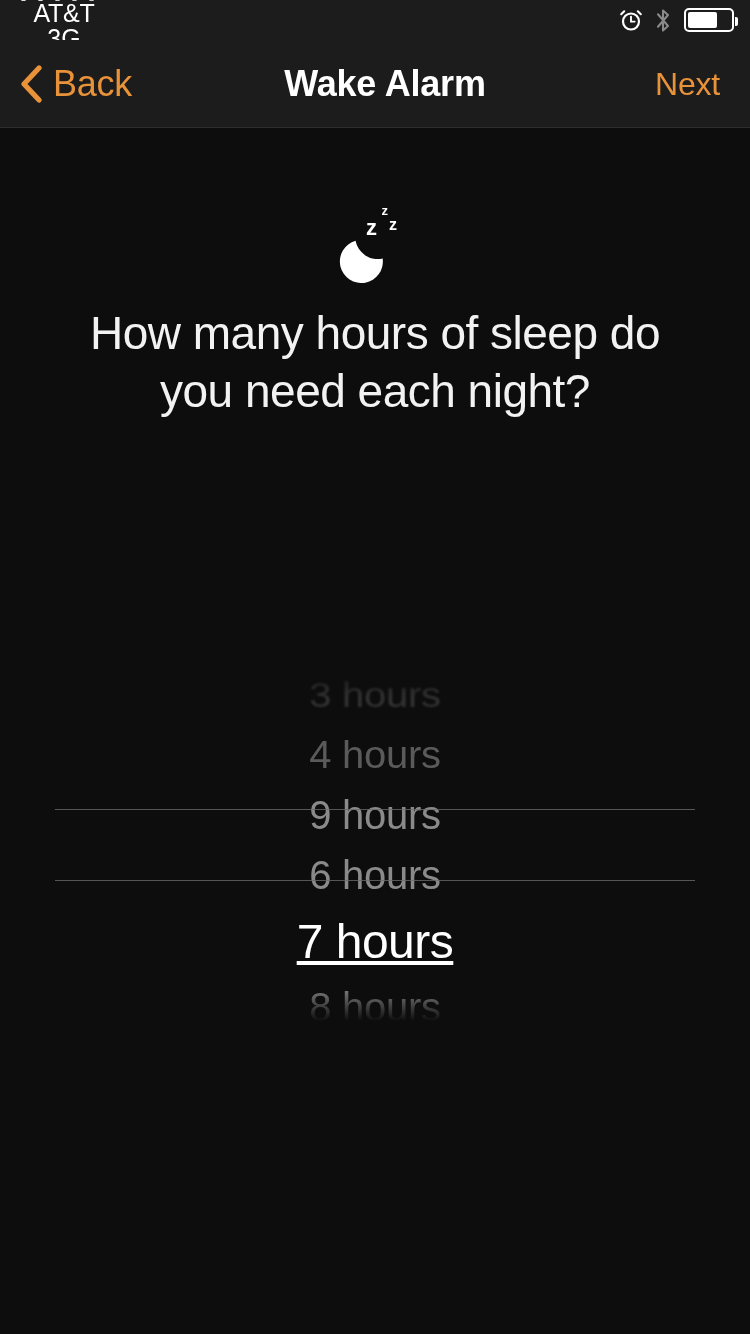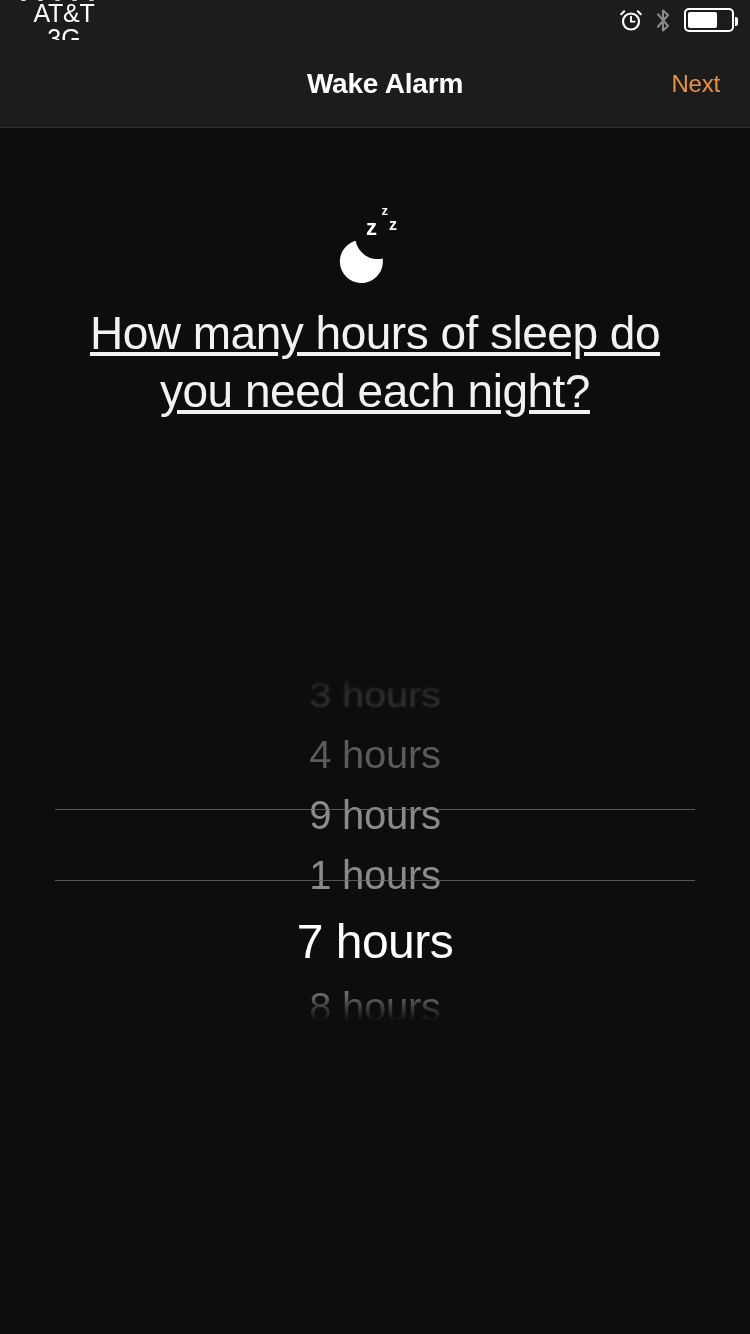--- a/index.html
+++ b/index.html
@@ -126,33 +126,33 @@
     letter-spacing: -0.3px;
   }
   #nav-title {
     position: absolute;
     left: 0; right: 0; top: 0;
     height: 88px;
     display: flex;
     align-items: center;
     justify-content: center;
     color: #ffffff;
-    font-size: 28px;
+    font-size: 36px;
     font-weight: bold;
     letter-spacing: -0.2px;
     padding-left: 20px;
   }
   #next-button {
     position: absolute;
     right: 24px; top: 0;
     height: 88px;
     display: flex;
     align-items: center;
     color: #e8923a;
-    font-size: 24px;
+    font-size: 32px;
     letter-spacing: -0.2px;
     cursor: pointer;
     background: none;
     border: 0;
     padding: 0 6px;
   }
 
   
   #content {
     position: absolute;
@@ -175,21 +175,20 @@
     position: absolute;
     left: 50px; right: 50px;
     top: 175px;
     text-align: center;
     color: #f2f2f2;
     font-size: 46px;
     line-height: 58px;
     letter-spacing: -0.5px;
     font-weight: normal;
     margin: 0;
-    text-decoration: underline;
   }
 
   
   #picker {
     position: absolute;
     left: 0;
     top: 522px;          
     width: 750px;
     height: 380px;
     overflow: hidden;
@@ -214,20 +213,21 @@
     cursor: pointer;
   }
   .picker-row.off3 { color: #3a3a3a; opacity: .85; filter: blur(1.1px); transform: scaleY(.88); }
   .picker-row.off2 { color: #5a5a5a; filter: blur(0.45px); transform: scaleY(.95); }
   .picker-row.off1 { color: #8a8a8a; }
   .picker-row.selected {
     color: #ffffff;
     font-size: 48px;
     height: 72px;
     letter-spacing: -0.5px;
+    text-decoration: underline;
   }
   .sel-line {
     position: absolute;
     left: 55px;
     width: 640px;
     height: 1px;
     background: #6b6b6b;
     opacity: .78;
   }
   #sel-line-top { top: 158px; }     
@@ -278,20 +278,26 @@
       <svg class="bt-ico" viewBox="0 0 16 25">
         <path d="M3 6.3 L13 18 L8 22.5 L8 2.5 L13 7 L3 18.7" fill="none" stroke="#8a8a8a" stroke-width="2.1" stroke-linejoin="round" stroke-linecap="round"></path>
       </svg>
       <span class="battery">
         <span class="fill" id="battery-fill" style="width: 28.52px;"></span>
       </span>
     </div>
   </div>
 
   <div id="nav-bar">
+    <button id="back-button">
+      <svg class="chevron-left" viewBox="0 0 22 38">
+        <path d="M19 3 L4 19 L19 35" fill="none" stroke="#e8923a" stroke-width="5.2" stroke-linecap="round" stroke-linejoin="round"></path>
+      </svg>
+      <span id="back-label">Back</span>
+    </button>
 
     <div id="nav-title">Wake Alarm</div>
 
     <button id="next-button">Next</button>
   </div>
 
   <div id="content">
 
     <div id="sleep-icon-wrap">
       <svg id="sleep-icon" viewBox="0 0 82 82">
@@ -308,21 +314,21 @@
       </svg>
     </div>
 
     <h1 id="question">How many hours of sleep do you need each night?</h1>
 
     <div id="picker">
       <div id="picker-list">
         <div class="picker-row off3">3 hours</div>
         <div class="picker-row off2">4 hours</div>
         <div class="picker-row off1">9 hours</div>
-        <div class="picker-row off1">1 hours</div>
+        <div class="picker-row off1">6 hours</div>
         <div class="picker-row selected">7 hours</div>
         <div class="picker-row off1">8 hours</div>
 
       </div>
 
       <div class="picker-fade" id="picker-fade-top"></div>
       <div class="picker-fade" id="picker-fade-bottom"></div>
 
       <div class="sel-line" id="sel-line-top"></div>
       <div class="sel-line" id="sel-line-bottom"></div>

